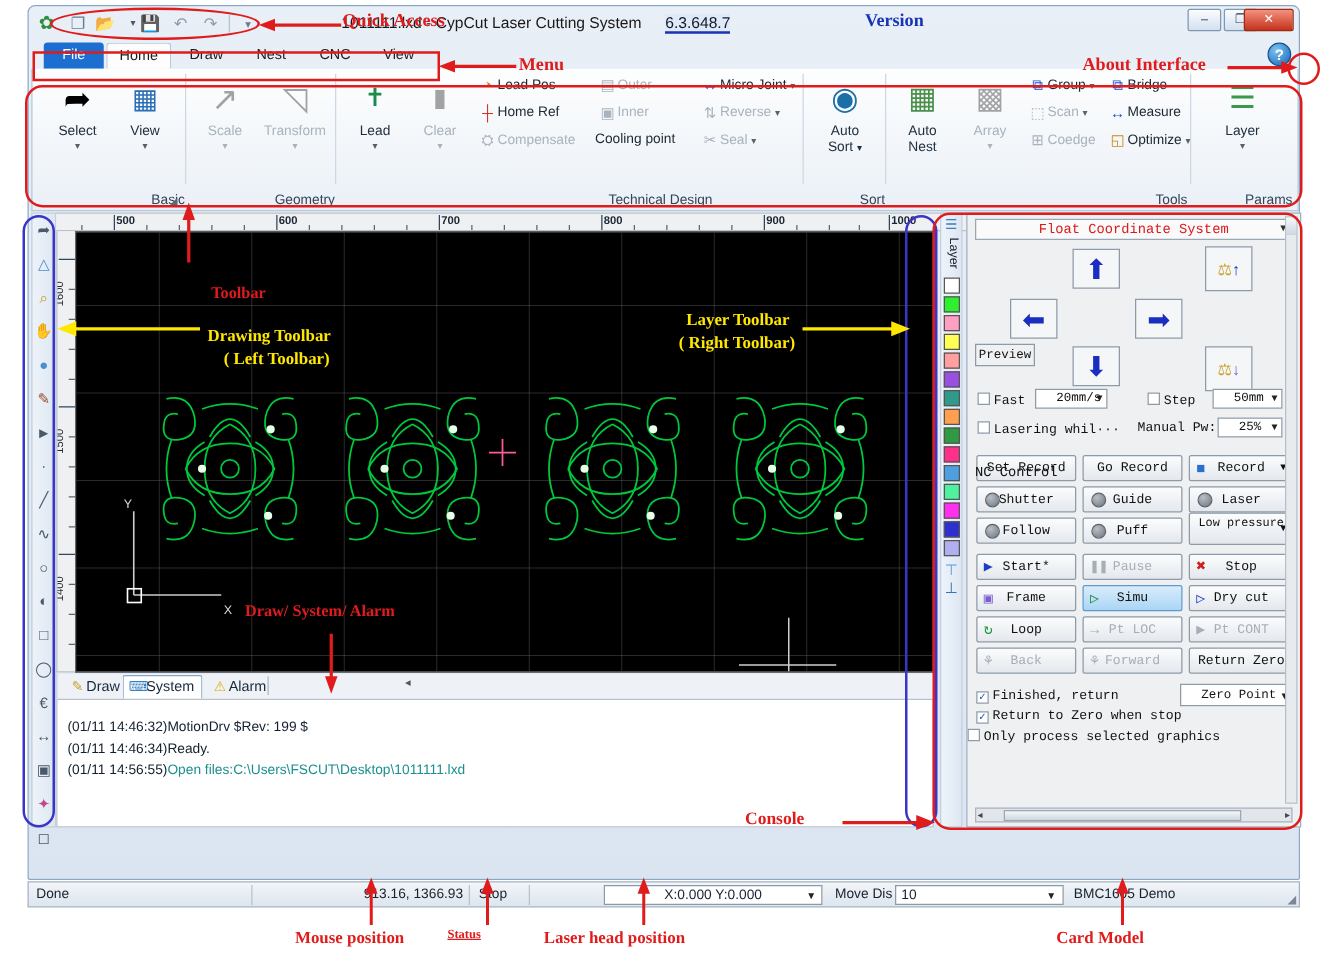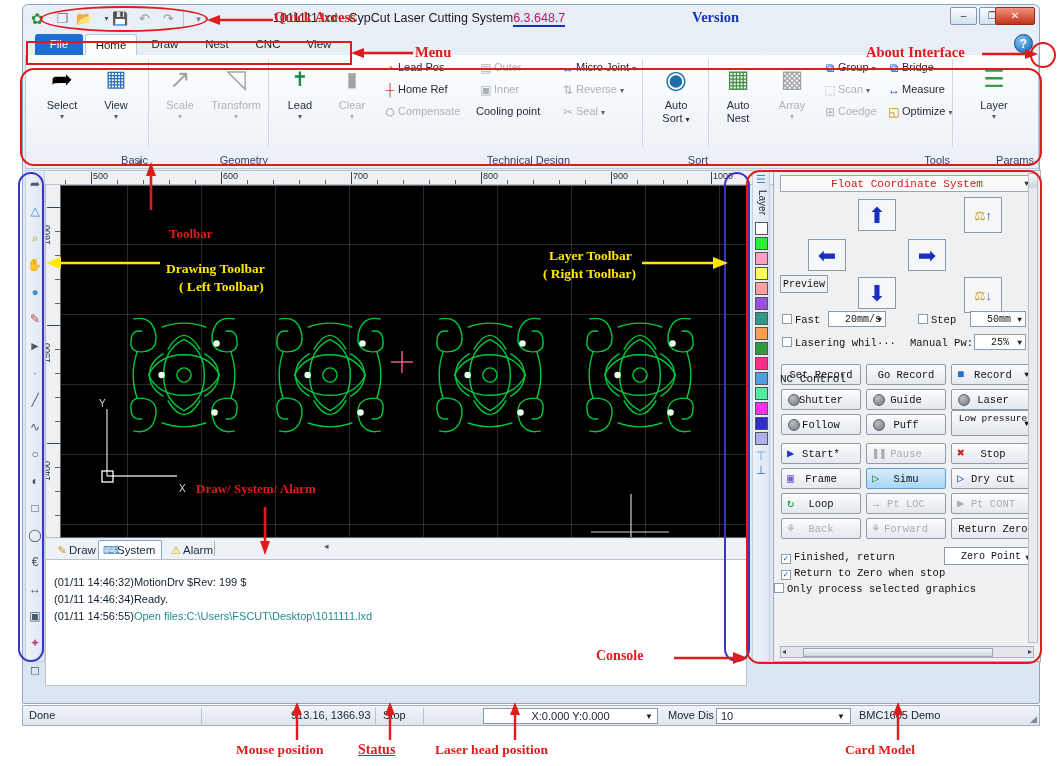--- a/index.html
+++ b/index.html
@@ -43,23 +43,24 @@
   #qa-undo { left: 112px; color:#8e9cab; }
   #qa-redo { left: 136px; color:#8e9cab; }
   #qa-sep  { position:absolute; left:160px; top:7px; width:1px; height:14px; background:#b4c2d2;}
   #qa-more { left: 166px; font-size: 9px; }
 
   #doc-title {
     position: absolute; left: 250px; top: 6px;
     font-size: 12.5px; color: #1a1a1a; white-space: nowrap;
   }
   #version-num {
-    color:#be185d;
+    color:#0f172a;
     background:#dfe9f7;
     border-bottom: 2px solid #1634b5;
+    margin-left: 19px;
   }
 
   .win-btn {
     position: absolute; top: 2px; width: 27px; height: 18px;
     border: 1px solid #7e97b3; background: linear-gradient(#fbfdff,#d3e0ee);
     border-radius: 2px; text-align: center; line-height: 16px;
     font-size: 10px; color: #22364d;
   }
   #win-min { right: 62px; }
   #win-max { right: 33px; }
@@ -122,20 +123,21 @@
     background: linear-gradient(90deg,#eef3f9,#dde7f2);
     border:1px solid #c3cfdc;
   }
   .lt-icon { height:27px; text-align:center; line-height:27px; font-size:12px; color:#4b5a6b;}
 
   
   #ruler-h {
     position:absolute; left:20px; top:0; width:778px; height:15px;
     background:#eef0f2; border:1px solid #b9c2cc; border-left:none;
     overflow:hidden;
+    font-weight:bold;
   }
   #ruler-h .rtick { position:absolute; top:9px; width:1px; height:5px; background:#5a6472;}
   #ruler-h .rmaj { position:absolute; top:1px; width:1px; height:13px; background:#30465e;}
   #ruler-h .rlab { position:absolute; top:0px; font-size:9px; color:#1d2733;}
   #ruler-v {
     position:absolute; left:20px; top:15px; width:15px; height:353px;
     background:#eef0f2; border:1px solid #b9c2cc; border-top:none; border-right:none;
     overflow:hidden;
   }
   #ruler-v .vtick { position:absolute; left:9px; width:5px; height:1px; background:#5a6472;}
@@ -169,21 +171,21 @@
   }
   .ptab {
     position:absolute; top:1px; height:19px; line-height:19px;
     padding:0 6px 0 4px; font-size:11.5px; color:#16283d;
     border:1px solid transparent;
   }
   .ptab.sel { background:#ffffff; border:1px solid #7fa8d0; border-bottom:none; border-radius:2px 2px 0 0;}
   .ptab .pi { display:inline-block; width:14px; text-align:center; font-size:11px;}
 
   #console {
-    position:absolute; left:20px; top:389px; width:702px; height:127px;
+    position:absolute; left:20px; top:389px; width:702px; height:103px;
     background:#ffffff; border:1px solid #b9c2cc;
     padding:14px 0 0 8px; font-size:11px; color:#12202e; line-height:17px;
   }
   .logmsg span.path { color:#1d8f8f; }
 
   
   #layer-toolbar {
     position:absolute; left:727px; top:0; width:18px; height:492px;
     background: linear-gradient(90deg,#eef3f9,#dde7f2);
     border:1px solid #c3cfdc; padding-top:2px;
@@ -920,21 +922,21 @@
   <svg style="position:absolute;left:290px;top:700px;" width="14" height="42">
     <line x1="7" y1="40" x2="7" y2="14" stroke="#e01b1b" stroke-width="2.4"></line>
     <polygon points="7,2 2,15 12,15" fill="#e01b1b"></polygon>
   </svg>
   <div class="olabel" style="left:236px;top:742px;font-size:13.5px;">Mouse position</div>
 
   <svg style="position:absolute;left:383px;top:700px;" width="14" height="42">
     <line x1="7" y1="40" x2="7" y2="14" stroke="#e01b1b" stroke-width="2.4"></line>
     <polygon points="7,2 2,15 12,15" fill="#e01b1b"></polygon>
   </svg>
-  <div class="olabel" style="left:358px;top:742px;font-size:14px;text-decoration:underline;">Status</div>
+  <div class="olabel" style="left:358px;top:742px;font-size:10px;text-decoration:underline;">Status</div>
 
   <svg style="position:absolute;left:508px;top:700px;" width="14" height="42">
     <line x1="7" y1="40" x2="7" y2="14" stroke="#e01b1b" stroke-width="2.4"></line>
     <polygon points="7,2 2,15 12,15" fill="#e01b1b"></polygon>
   </svg>
   <div class="olabel" style="left:435px;top:742px;font-size:13.5px;">Laser head position</div>
 
   <svg style="position:absolute;left:891px;top:700px;" width="14" height="42">
     <line x1="7" y1="40" x2="7" y2="14" stroke="#e01b1b" stroke-width="2.4"></line>
     <polygon points="7,2 2,15 12,15" fill="#e01b1b"></polygon>

